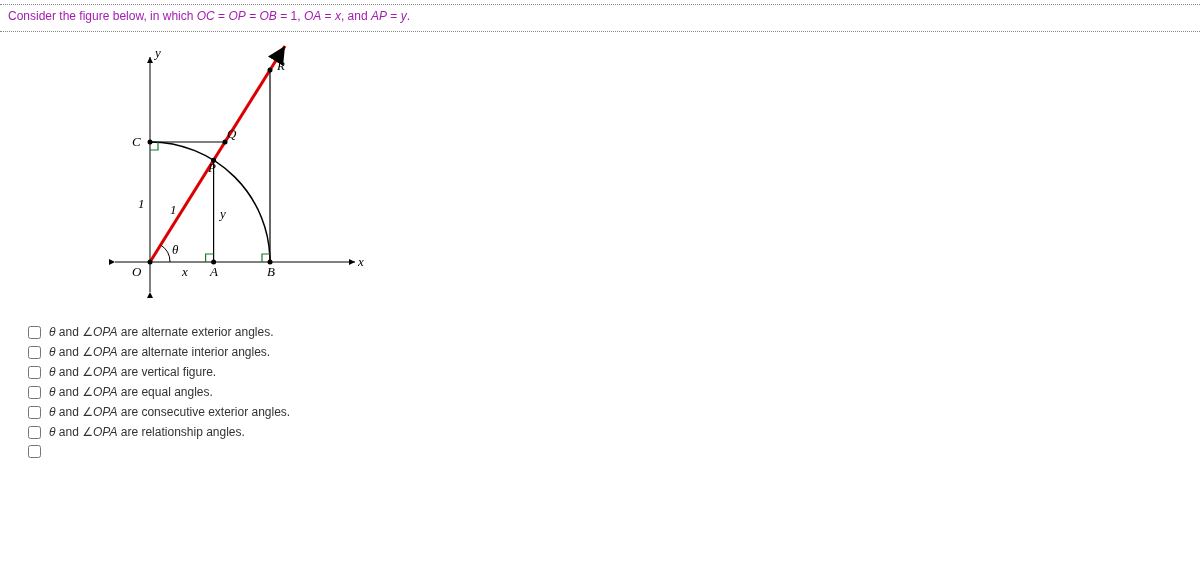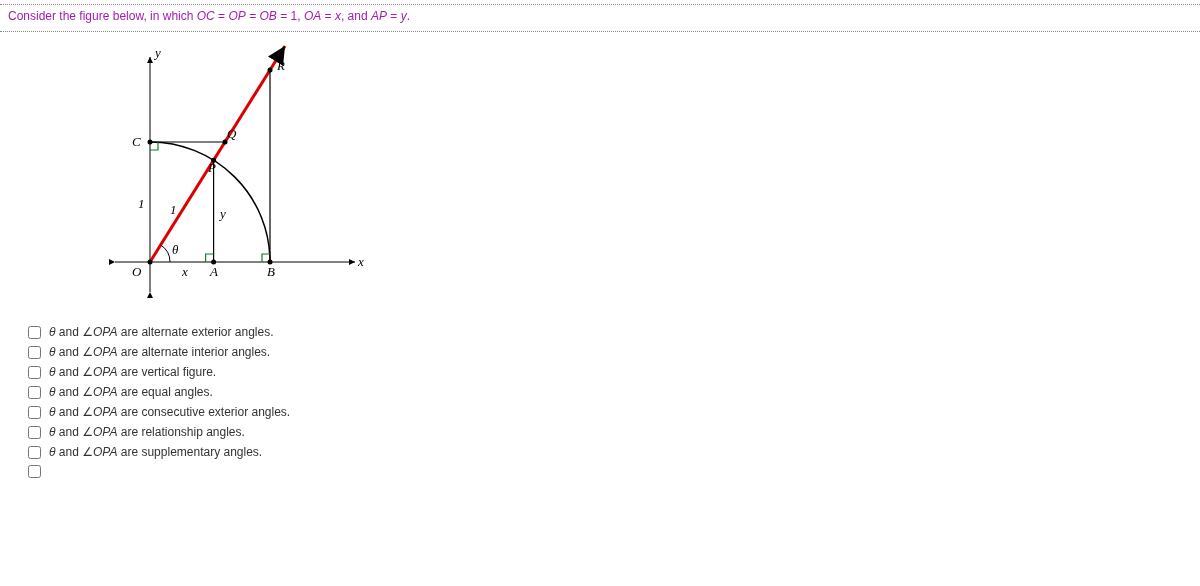--- a/index.html
+++ b/index.html
@@ -137,19 +137,15 @@
     <div class="choice">
       <input type="checkbox" style="">
       <span><span class="italic">θ</span><span> and </span><span>∠</span><span class="italic">OPA</span><span> are consecutive exterior angles.</span></span>
     </div>
     <div class="choice">
       <input type="checkbox" style="">
       <span><span class="italic">θ</span><span> and </span><span>∠</span><span class="italic">OPA</span><span> are relationship angles.</span></span>
     </div>
     <div class="choice">
       <input type="checkbox" style="">
-      <span><span class="italic">θ</span><span> and </span><span>∠</span><span class="italic">OPA</span><span> are supplementary angles.</span></span>
-    </div>
-    <div class="choice">
-      <input type="checkbox" style="">
     </div>
   </div>
 </div>
 
 </body></html>

